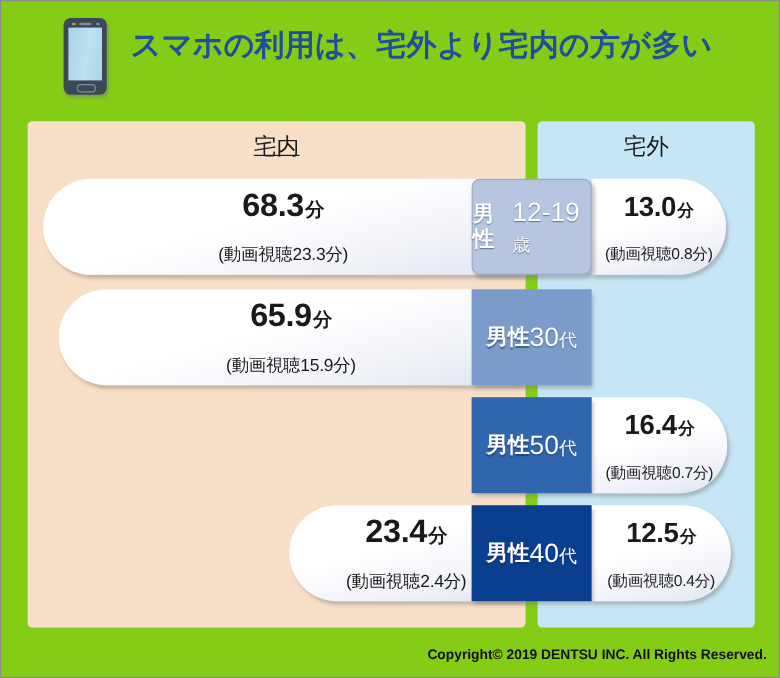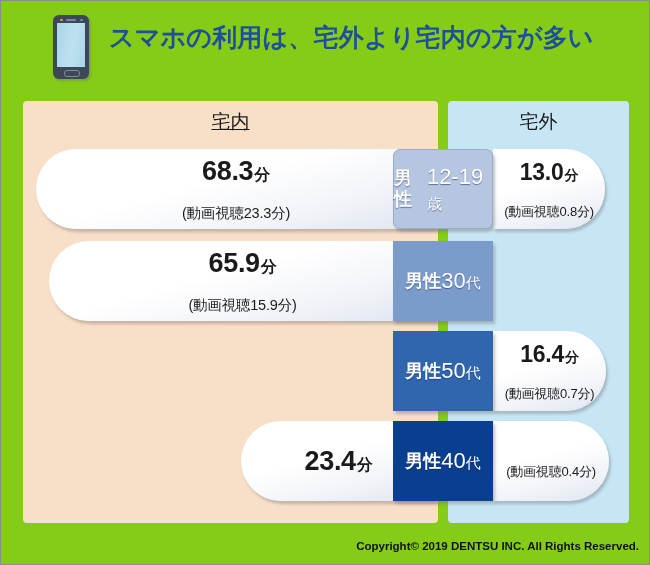--- a/index.html
+++ b/index.html
@@ -307,24 +307,26 @@
       <div class="age-box" style="background:#2f66ae;">
         <div class="line1">男性</div>
         <div class="line2"><span>50</span><span class="suffix">代</span></div>
       </div>
     </div>
 
     <div class="row" style="top:328px;">
       <div class="bar bar-left left-side" style="left:240px; width:195px;">
         <div class="bar-inner">
           <div class="val-main"><span>23.4</span><span class="unit">分</span></div>
+          <div class="val-sub">(動画視聴2.4分)</div>
         </div>
       </div>
       <div class="bar bar-right right-side" style="left:492px; width:116px;">
         <div class="bar-inner">
+          <div class="val-main"><span>12.5</span><span class="unit">分</span></div>
           <div class="val-sub">(動画視聴0.4分)</div>
         </div>
       </div>
       <div class="age-box" style="background:#0a3f8f;">
         <div class="line1">男性</div>
         <div class="line2"><span>40</span><span class="suffix">代</span></div>
       </div>
     </div>
 
   </div>

